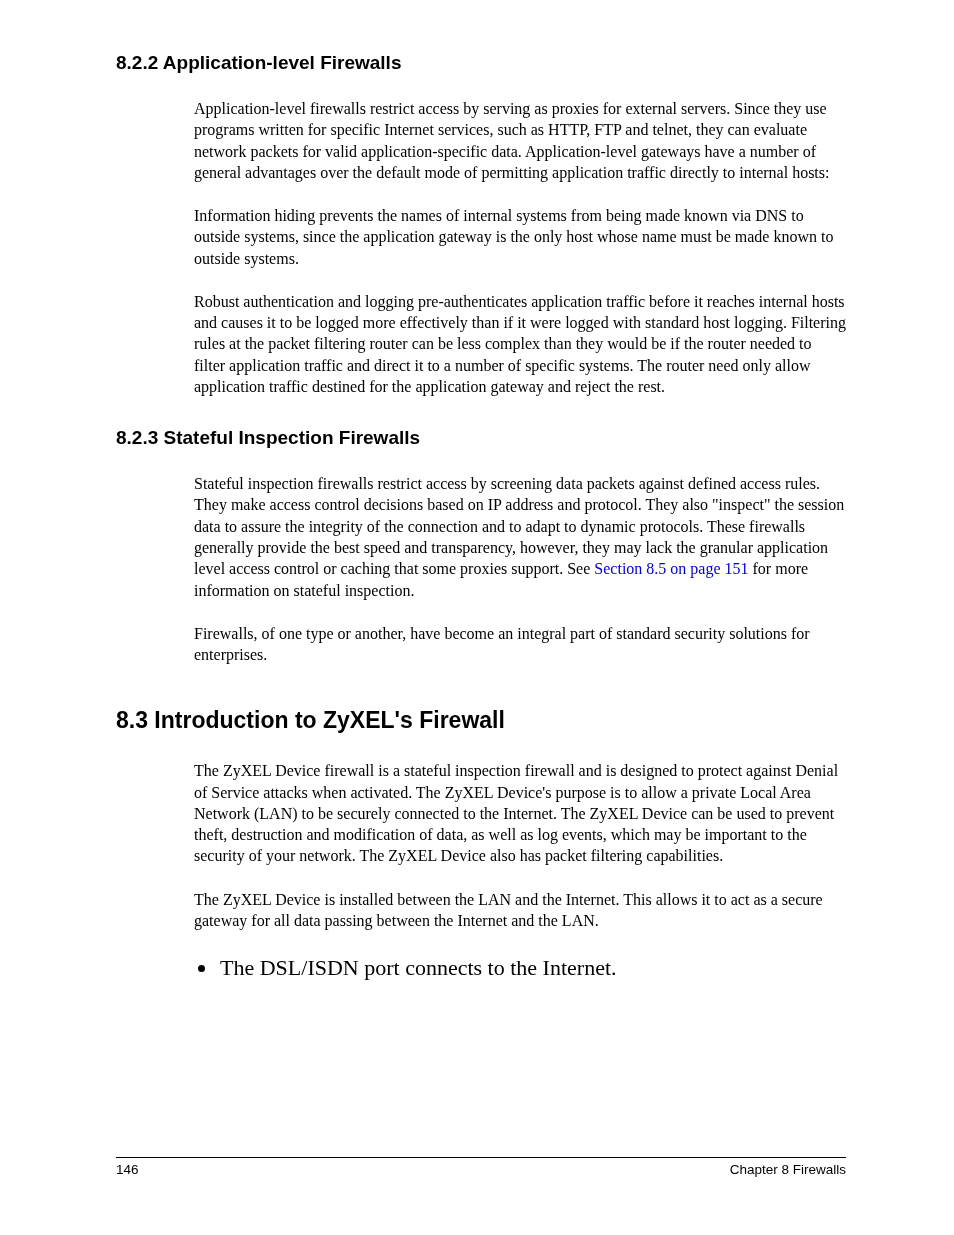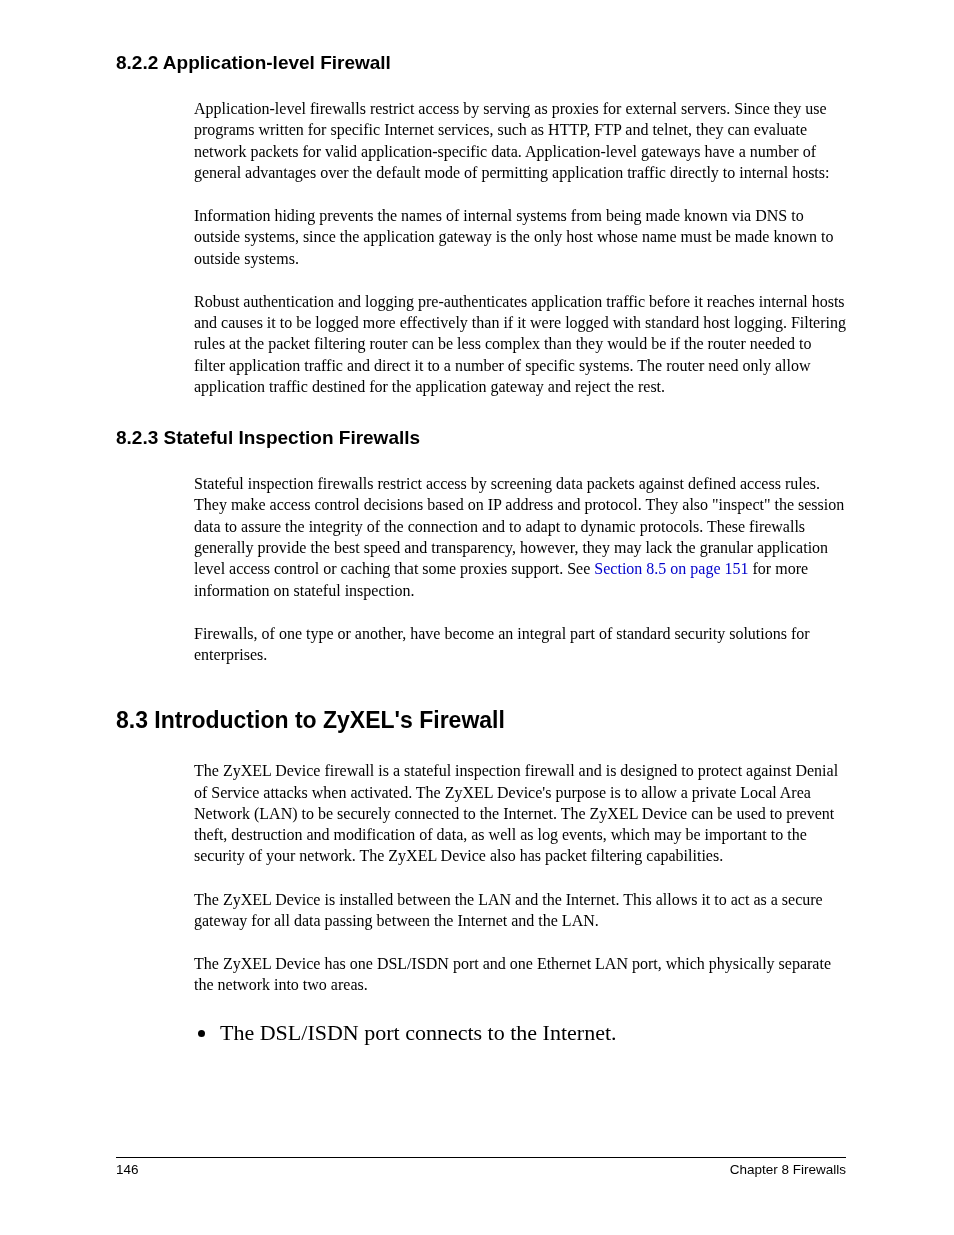--- a/index.html
+++ b/index.html
@@ -71,40 +71,39 @@
     display: flex;
     justify-content: space-between;
   }
 </style>
 </head>
 <body>
 
 <div class="page">
 
 
-  <div class="h3">8.2.2  Application-level Firewall</div>
+  <div class="h3">8.2.2  Application-level Firewalls</div>
   <div class="body-block">
     <p>Application-level firewalls restrict access by serving as proxies for external servers. Since they use programs written for specific Internet services, such as HTTP, FTP and telnet, they can evaluate network packets for valid application-specific data. Application-level gateways have a number of general advantages over the default mode of permitting application traffic directly to internal hosts:</p>
     <p>Information hiding prevents the names of internal systems from being made known via DNS to outside systems, since the application gateway is the only host whose name must be made known to outside systems.</p>
     <p>Robust authentication and logging pre-authenticates application traffic before it reaches internal hosts and causes it to be logged more effectively than if it were logged with standard host logging. Filtering rules at the packet filtering router can be less complex than they would be if the router needed to filter application traffic and direct it to a number of specific systems. The router need only allow application traffic destined for the application gateway and reject the rest.</p>
   </div>
 
   <div class="h3" style="margin-top:30px">8.2.3  Stateful Inspection Firewalls</div>
   <div class="body-block">
     <p>
       <span>Stateful inspection firewalls restrict access by screening data packets against defined access rules. They make access control decisions based on IP address and protocol. They also "inspect" the session data to assure the integrity of the connection and to adapt to dynamic protocols. These firewalls generally provide the best speed and transparency, however, they may lack the granular application level access control or caching that some proxies support. See </span><span class="link">Section 8.5 on page 151</span><span> for more information on stateful inspection.</span>
     </p>
     <p>Firewalls, of one type or another, have become an integral part of standard security solutions for enterprises.</p>
   </div>
 
   <div class="h2">8.3  Introduction to ZyXEL's Firewall</div>
   <div class="body-block">
     <p>The ZyXEL Device firewall is a stateful inspection firewall and is designed to protect against Denial of Service attacks when activated. The ZyXEL Device's purpose is to allow a private Local Area Network (LAN) to be securely connected to the Internet. The ZyXEL Device can be used to prevent theft, destruction and modification of data, as well as log events, which may be important to the security of your network. The ZyXEL Device also has packet filtering capabilities.</p>
     <p>The ZyXEL Device is installed between the LAN and the Internet. This allows it to act as a secure gateway for all data passing between the Internet and the LAN.</p>
-    <p>The ZyXEL Device has one DSL/ISDN port and one Ethernet LAN port, which physically separate the network into two areas.</p>
     <ul>
       <li>The DSL/ISDN port connects to the Internet.</li>
     </ul>
   </div>
 
   <div class="footer">
     <span>146</span>
     <span>Chapter 8 Firewalls</span>
   </div>
 

